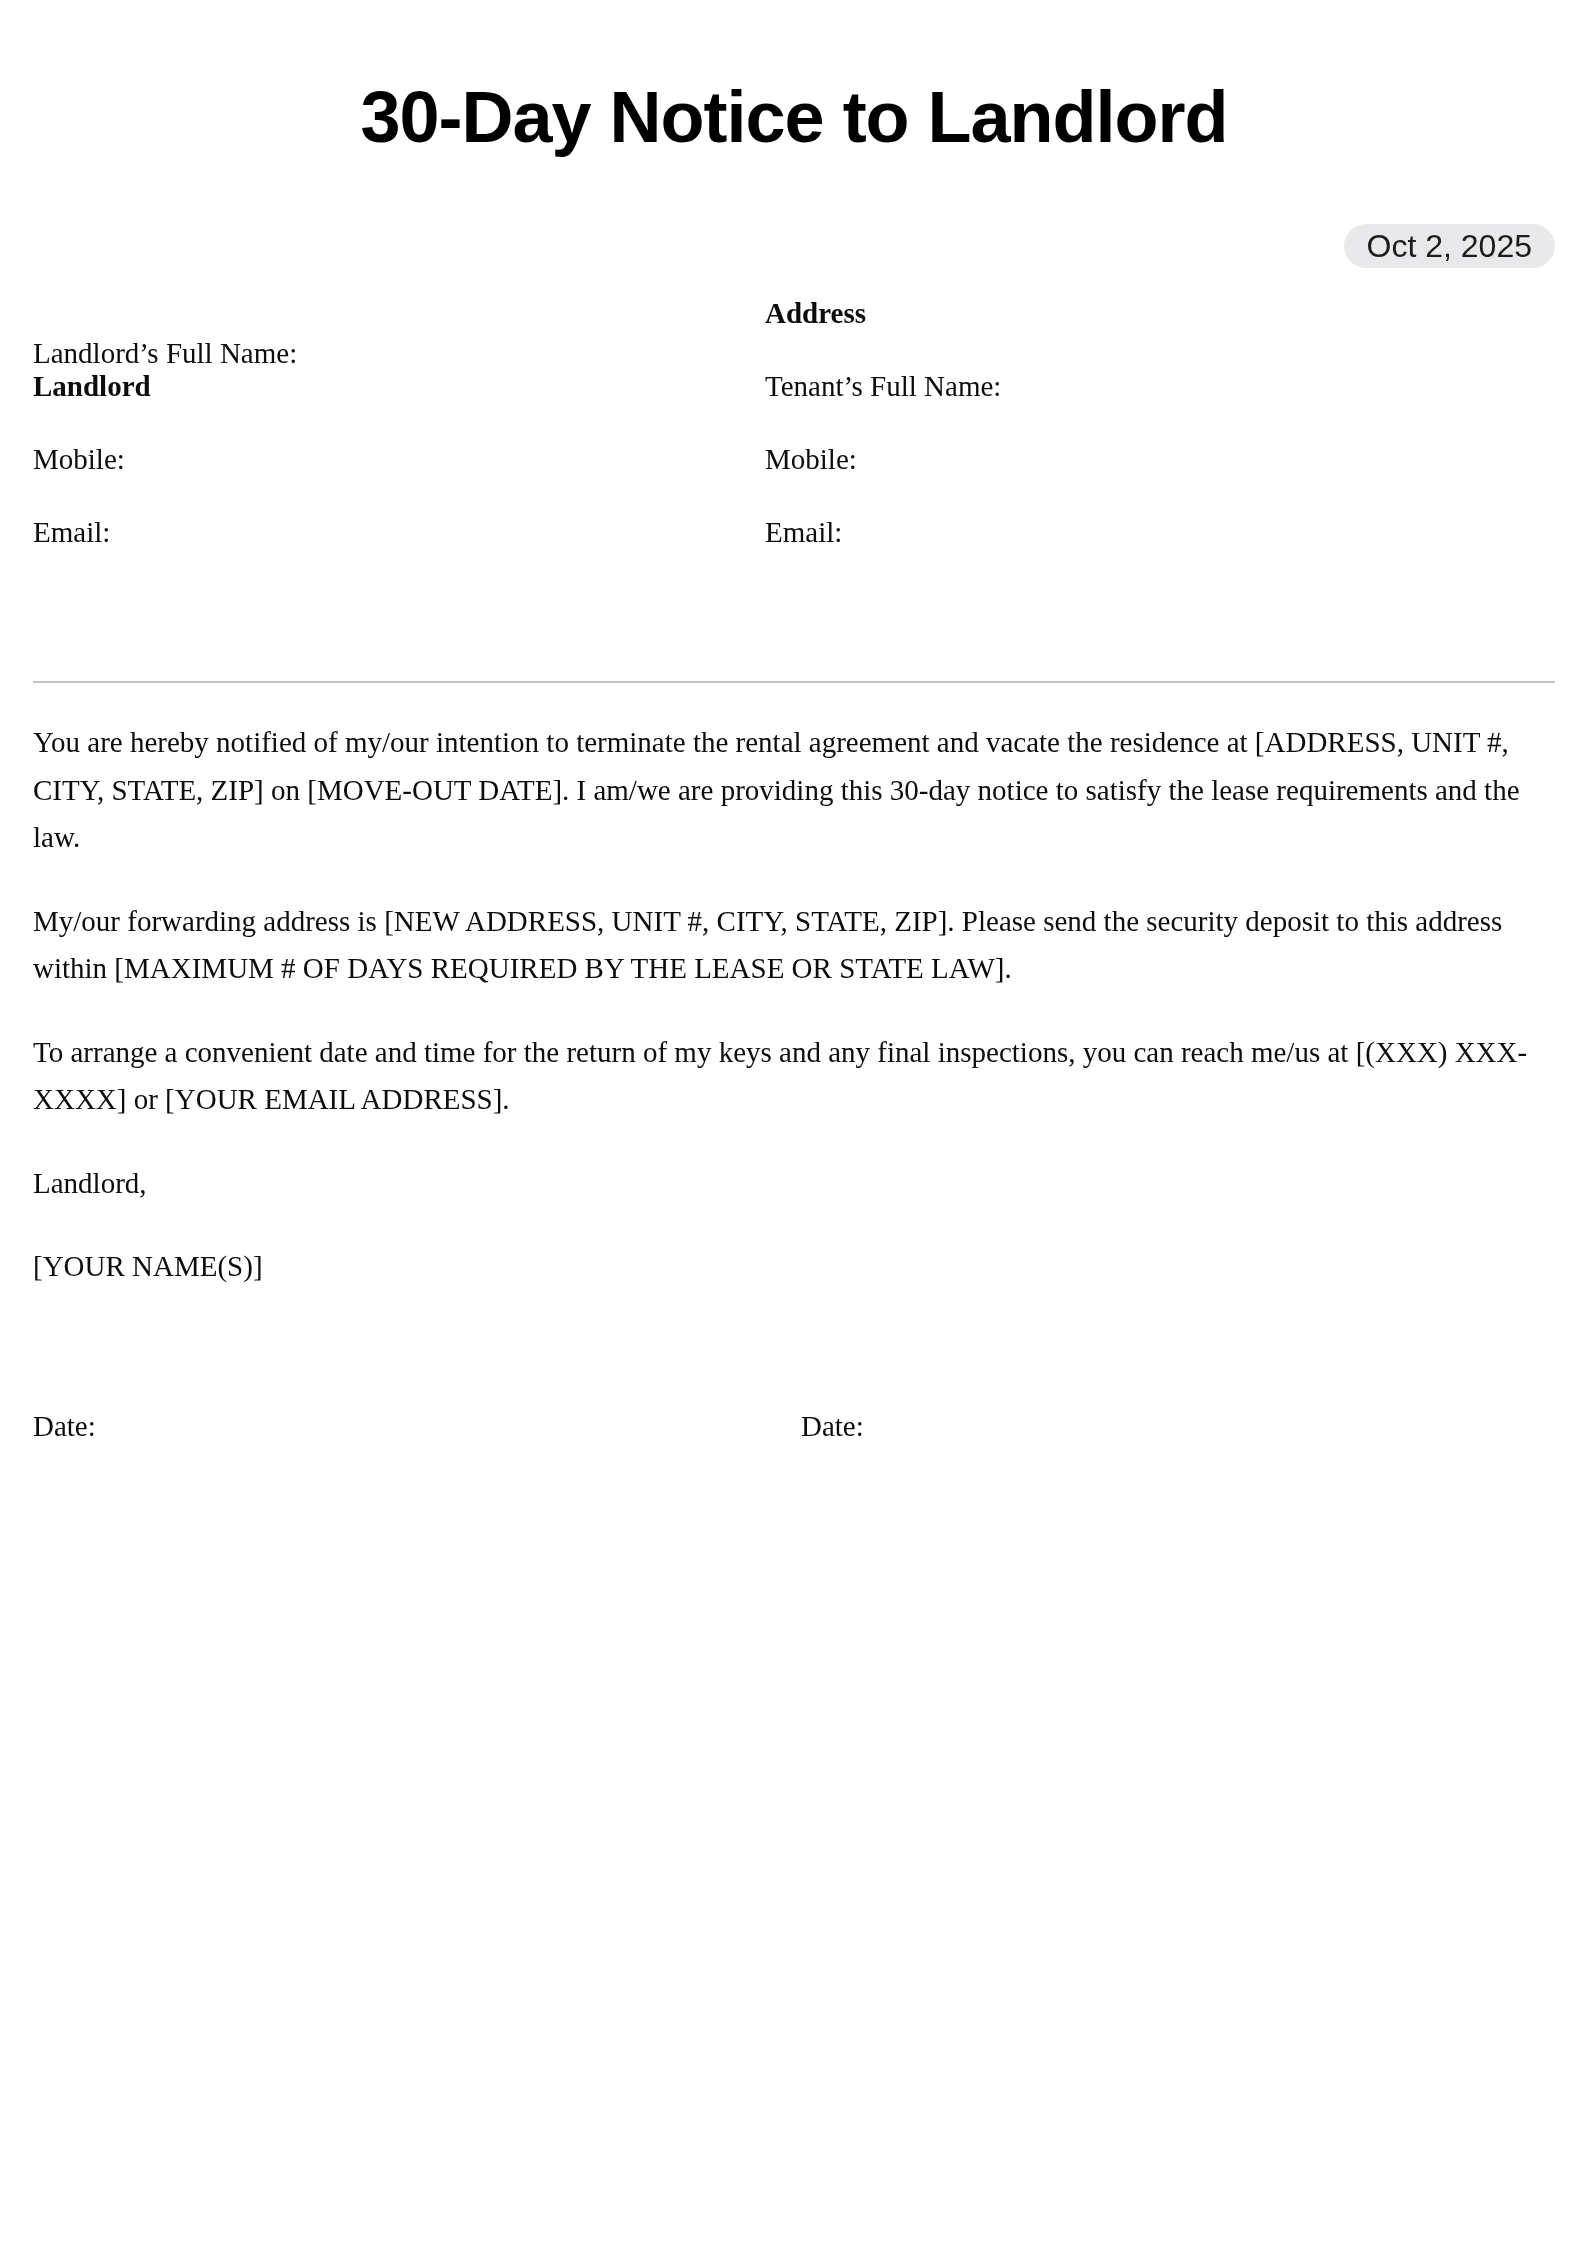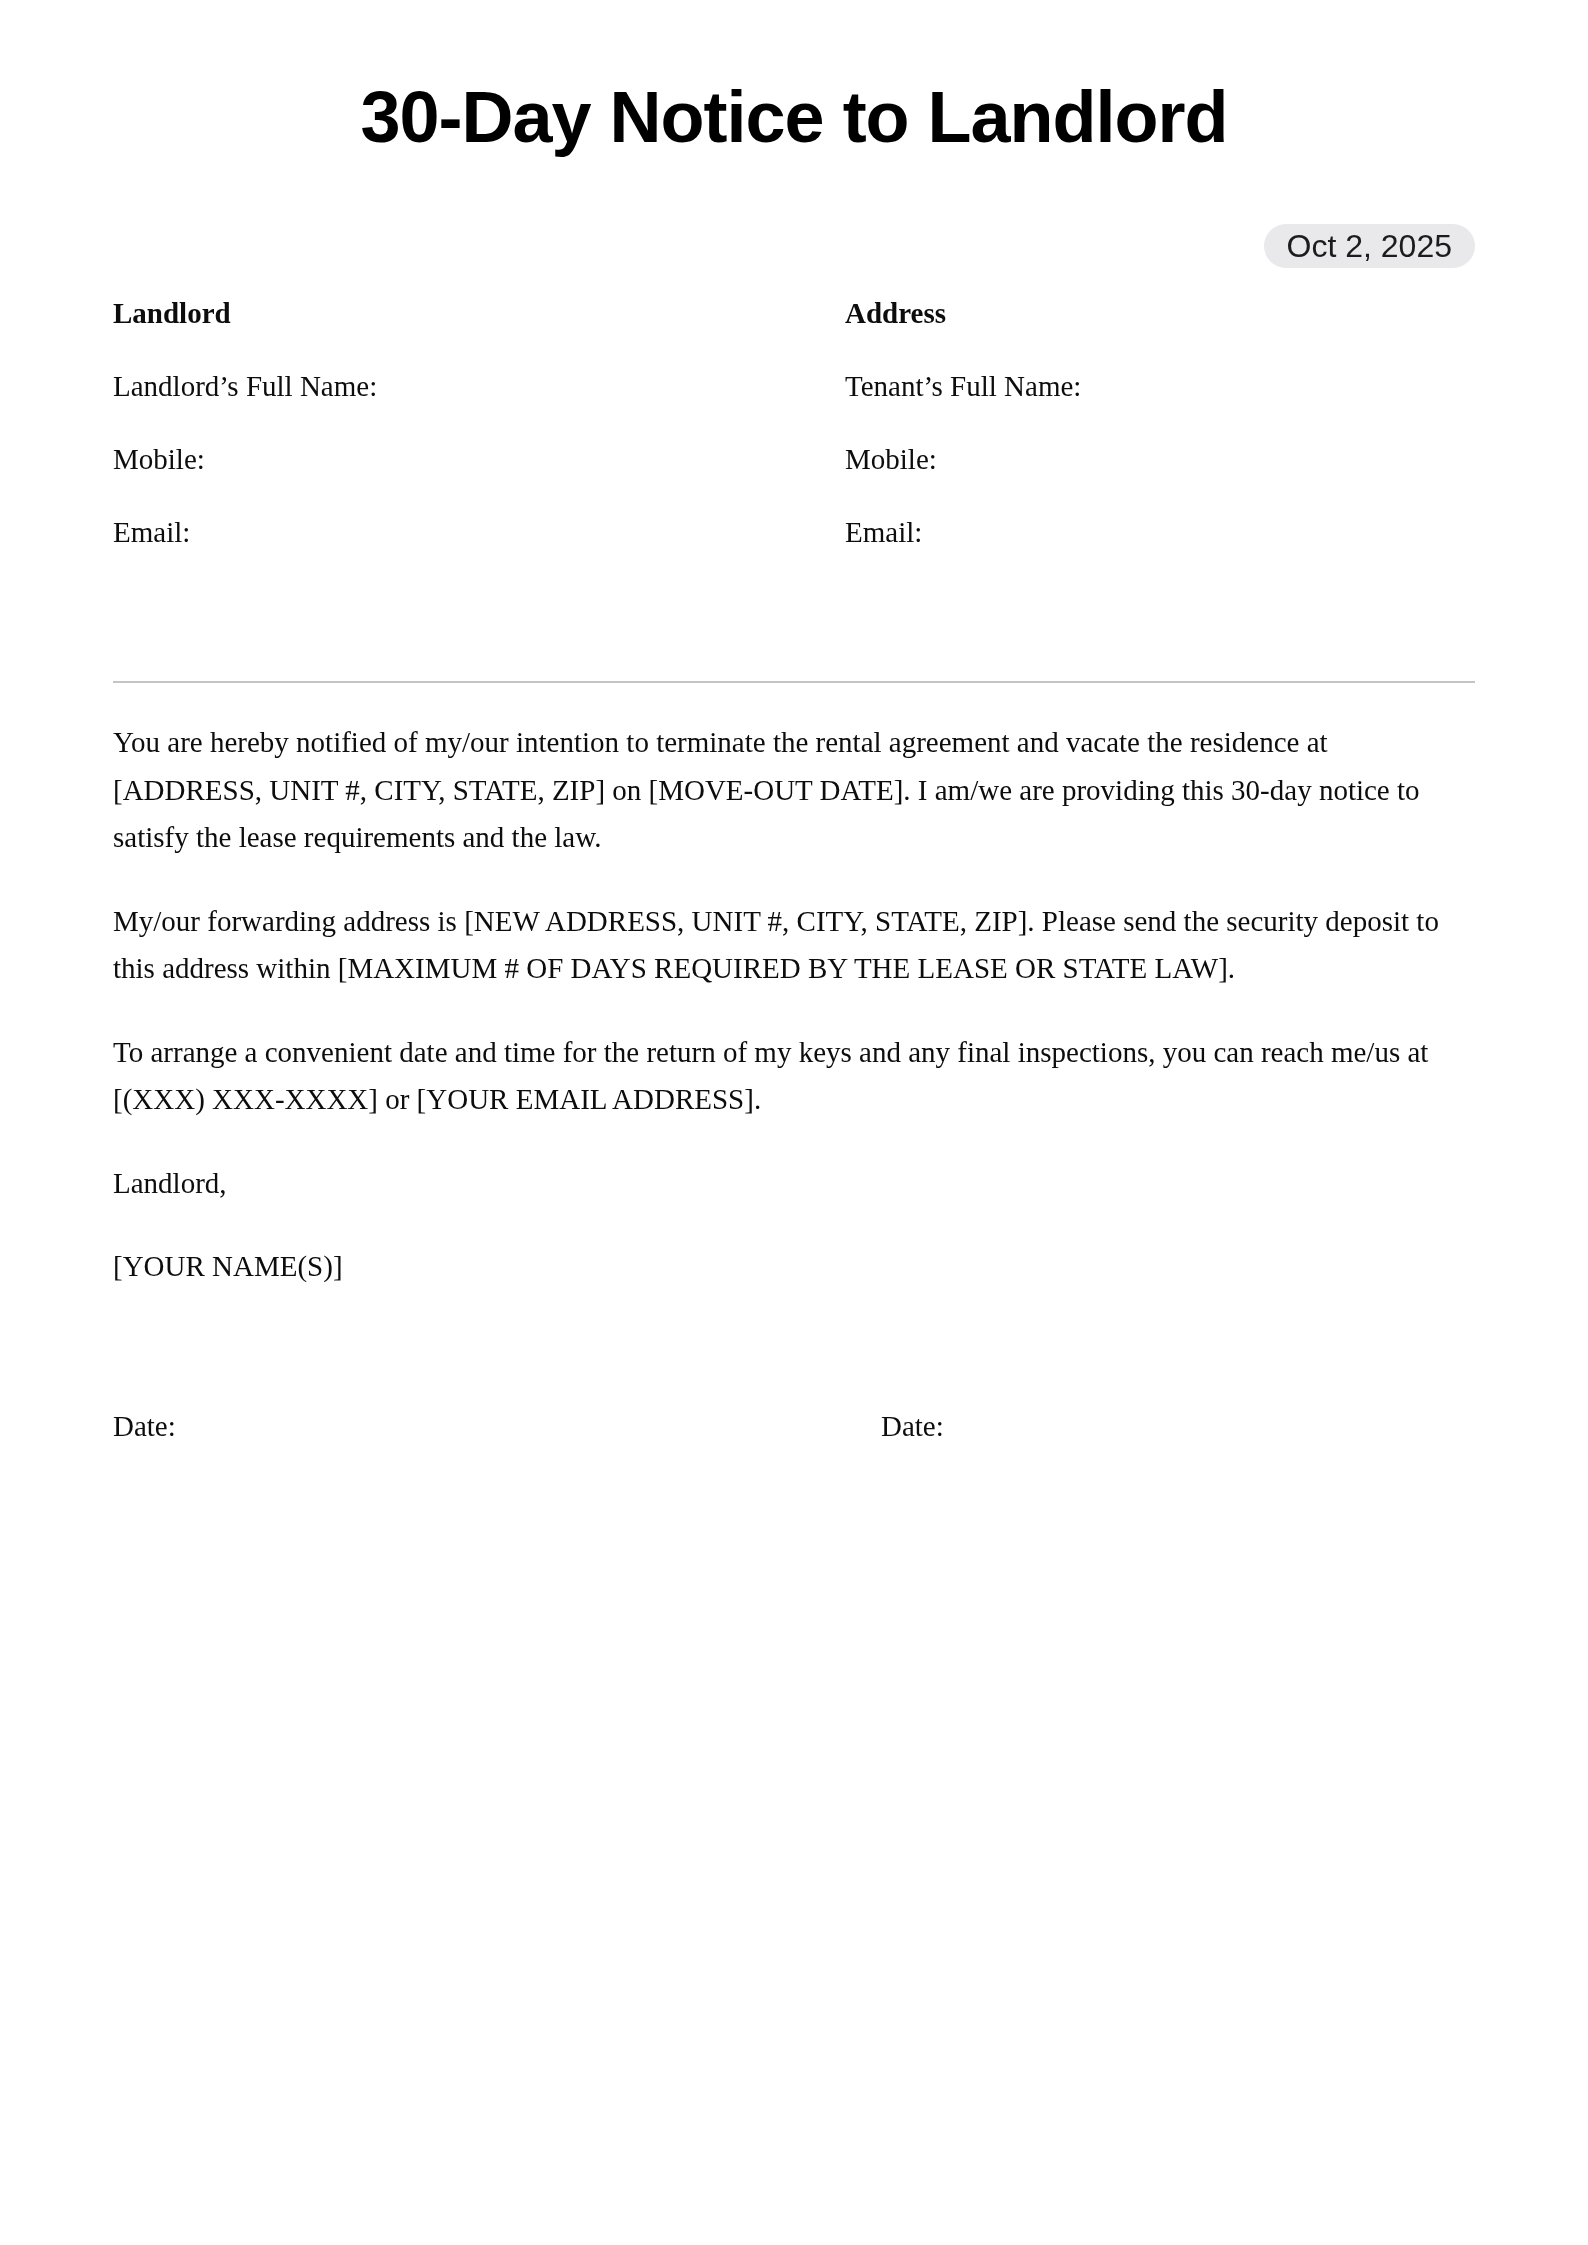--- a/index.html
+++ b/index.html
@@ -1,21 +1,21 @@
 <!DOCTYPE html>
 <html><head>
 <meta charset="utf-8">
 <style>
   html, body { margin: 0; padding: 0; background: #ffffff; }
   .page {
     position: relative;
     width: 1588px;
     height: 2245px;
     box-sizing: border-box;
-    padding: 0 113px;
+    padding: 0 33px;
     background: #ffffff;
     overflow: hidden;
     font-family: "Liberation Serif", serif;
     color: #0d0d0d;
   }
   .title {
     margin: 74px 0 0 0;
     text-align: center;
     font-family: "Liberation Sans", sans-serif;
     font-weight: 700;
@@ -77,22 +77,22 @@
 <main class="page">
 
   <h1 class="title">30-Day Notice to Landlord</h1>
 
   <div class="date-row">
     <span class="badge">Oct 2, 2025</span>
   </div>
 
   <section class="parties">
     <div class="party">
+      <p class="field">Landlord’s Full Name:</p>
       <p class="field party-heading">Landlord</p>
-      <p class="field">Landlord’s Full Name:</p>
       <p class="field">Mobile:</p>
       <p class="field">Email:</p>
     </div>
     <div class="party">
       <p class="field party-heading">Address</p>
       <p class="field">Tenant’s Full Name:</p>
       <p class="field">Mobile:</p>
       <p class="field">Email:</p>
     </div>
   </section>

